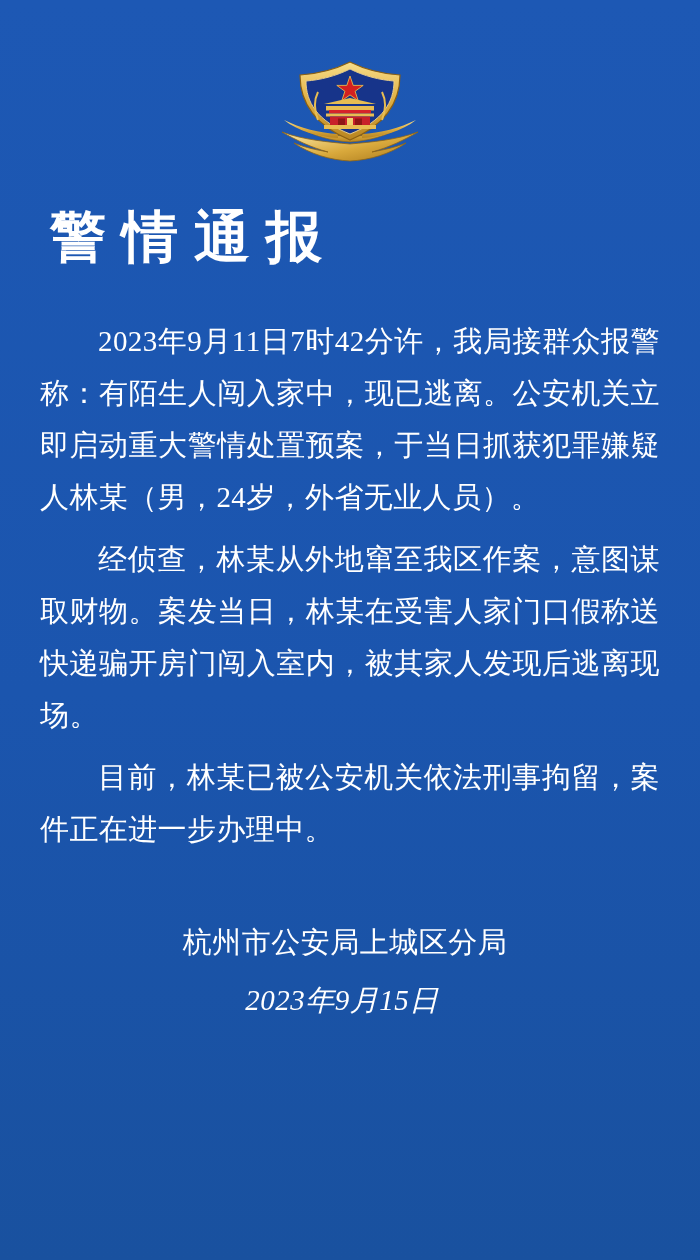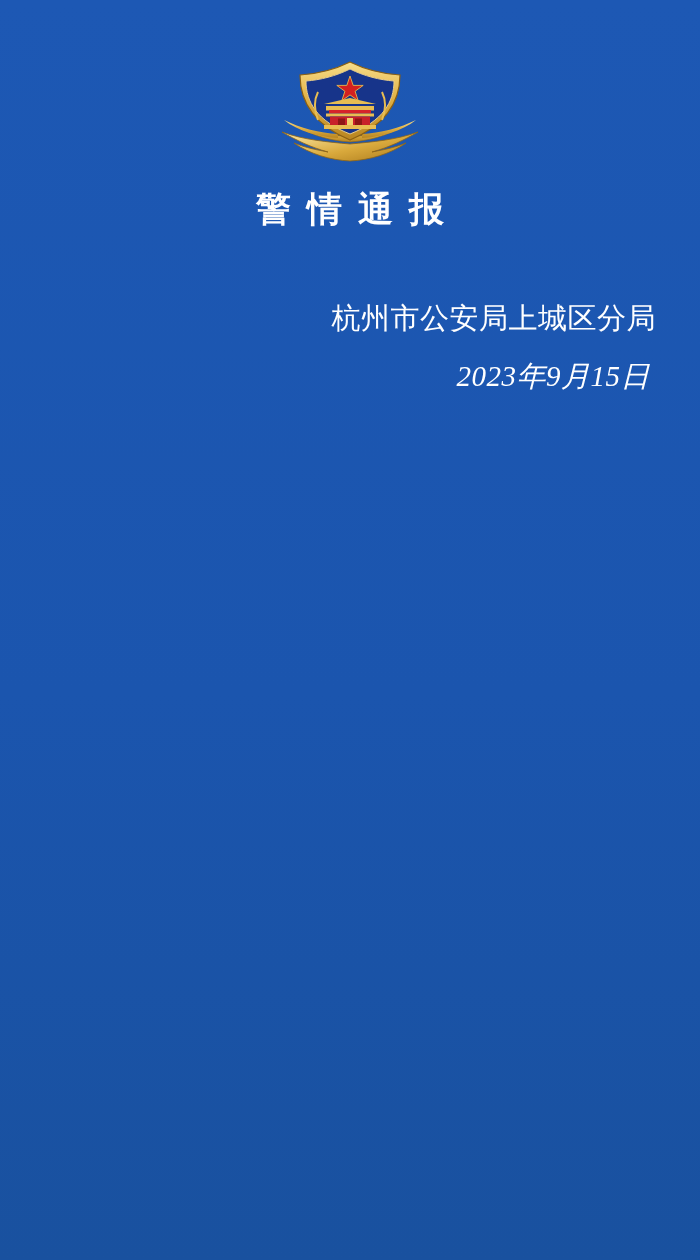--- a/index.html
+++ b/index.html
@@ -31,23 +31,23 @@
     align-items: center;
   }
   .emblem {
     width: 160px;
     height: 118px;
     position: relative;
   }
 
   
   .title {
-    margin-top: 23px;
-    text-align: center;
-    font-size: 35px;
+    margin-top: 38px;
+    text-align: left;
+    font-size: 56px;
     font-weight: bold;
     letter-spacing: 16px;
     text-indent: 16px;
     line-height: 1.2;
     font-family: "Liberation Serif", "DejaVu Serif", serif;
   }
 
   
   .body-text {
     margin-top: 44px;
@@ -60,21 +60,21 @@
     text-justify: inter-ideograph;
     text-indent: 58px;
     margin: 0 0 10px 0;
     letter-spacing: 0.4px;
   }
 
   
   .sign {
     margin-top: 62px;
     padding-right: 10px;
-    text-align: right;
+    text-align: center;
   }
   .sign-org {
     font-size: 29px;
     line-height: 50px;
     letter-spacing: 0.5px;
   }
   .sign-date {
     font-size: 29px;
     line-height: 50px;
     margin-top: 8px;
@@ -129,19 +129,24 @@
         <path d="M54 56 L80 50 L106 56 Z" fill="#e8bd52"></path>
 
         <path d="M48 44 C44 52 44 62 48 72" stroke="#e8bd52" stroke-width="2" fill="none"></path>
         <path d="M112 44 C116 52 116 62 112 72" stroke="#e8bd52" stroke-width="2" fill="none"></path>
       </svg>
     </div>
   </div>
 
   <div class="title">警情通报</div>
 
+  <div class="body-text">
+    <p class="para">2023年9月11日7时42分许，我局接群众报警称：有陌生人闯入家中，现已逃离。公安机关立即启动重大警情处置预案，于当日抓获犯罪嫌疑人林某（男，24岁，外省无业人员）。</p>
+    <p class="para">经侦查，林某从外地窜至我区作案，意图谋取财物。案发当日，林某在受害人家门口假称送快递骗开房门闯入室内，被其家人发现后逃离现场。</p>
+    <p class="para">目前，林某已被公安机关依法刑事拘留，案件正在进一步办理中。</p>
+  </div>
 
   <div class="sign">
     <div class="sign-org">杭州市公安局上城区分局</div>
     <div class="sign-date">2023年9月15日</div>
   </div>
 
 </div>
 
 </body></html>

